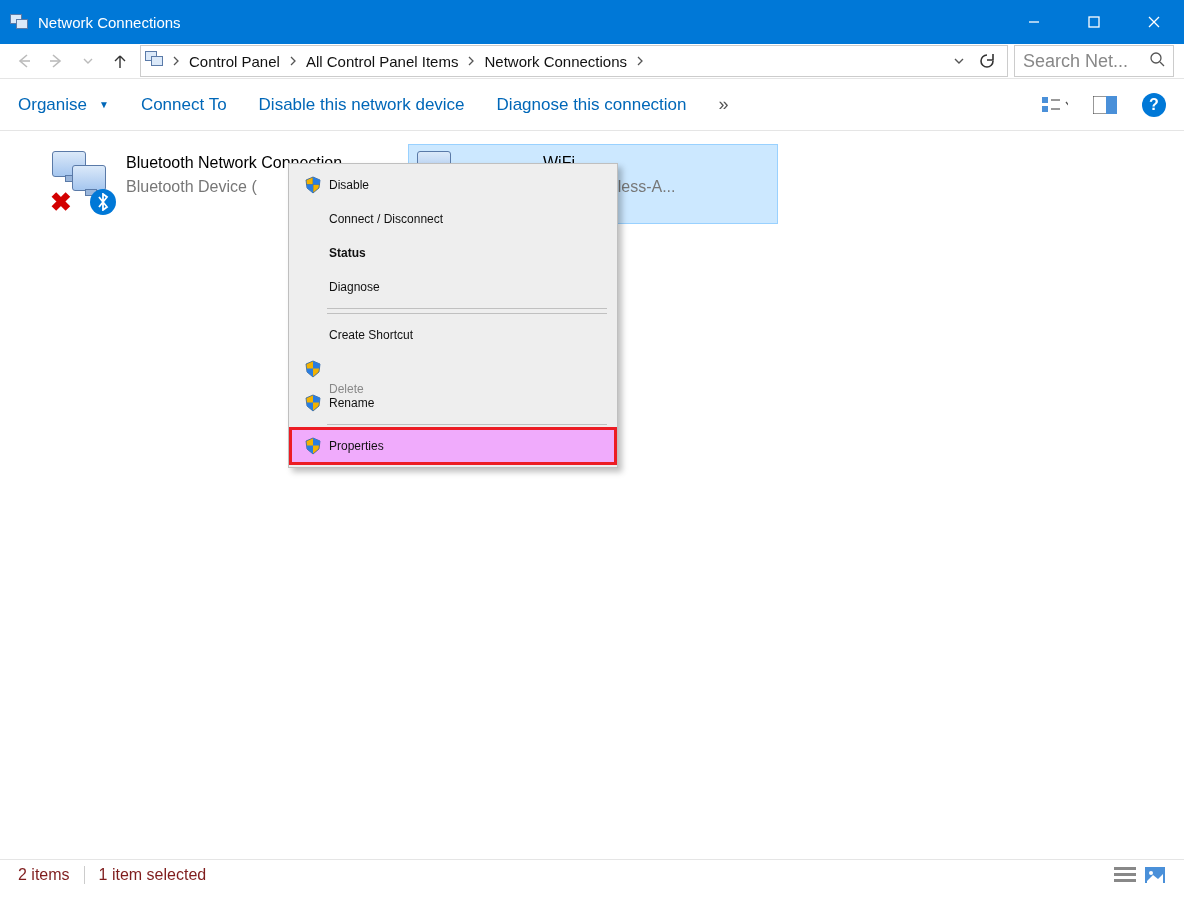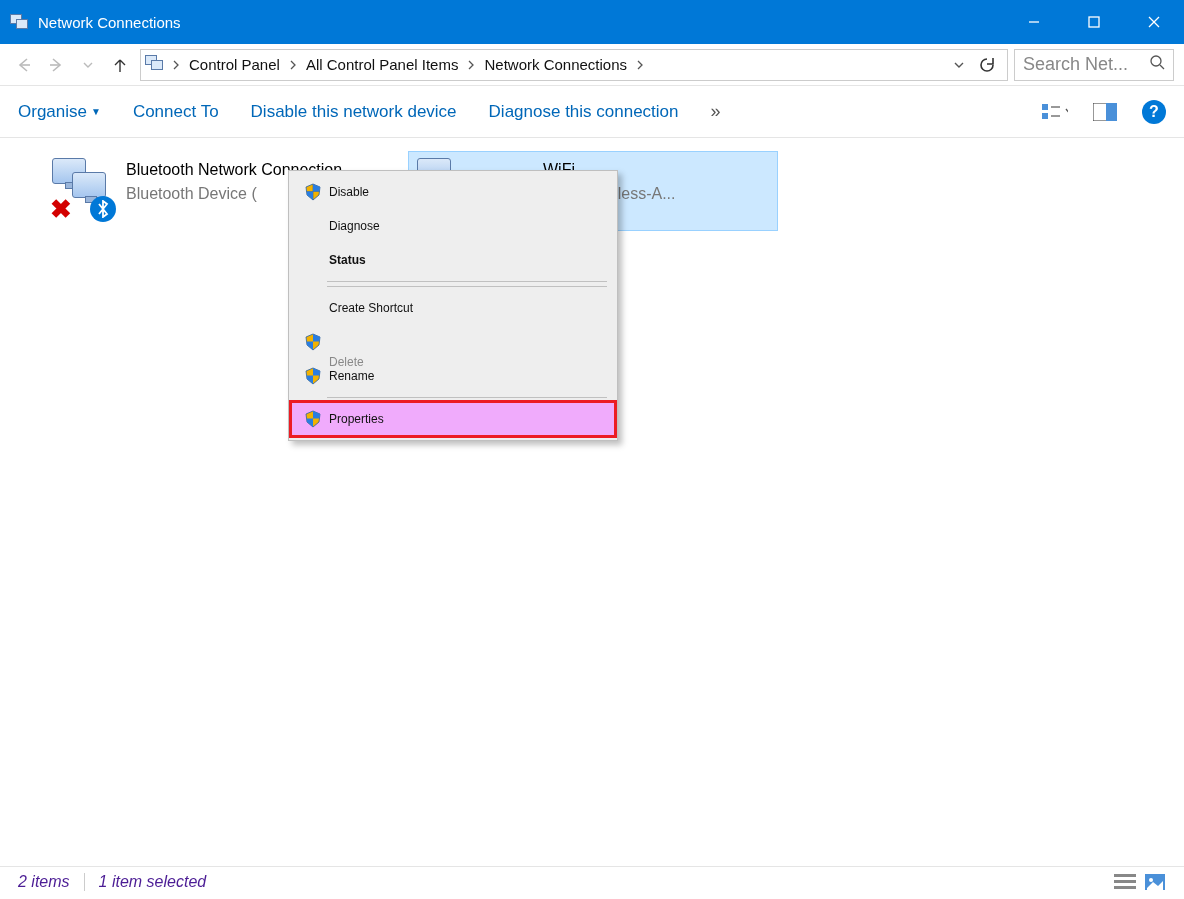--- a/index.html
+++ b/index.html
@@ -7,34 +7,34 @@
   
   
   .titlebar { height: 44px; background: #0078d7; color: #fff; display: flex; align-items: center; padding-left: 10px; }
   .titlebar .icon { width: 20px; height: 20px; margin-right: 8px; position: relative; }
   .titlebar .title { font-size: 15px; }
   .win-controls { margin-left: auto; display: flex; height: 100%; }
   .win-controls div { width: 60px; display: flex; align-items: center; justify-content: center; cursor: pointer; }
   .win-controls svg { stroke: #fff; }
   
   
-  .navbar { height: 42px; background: #fff; display: flex; align-items: center; padding: 0 10px; border-bottom: 1px solid #e5e5e5; gap: 4px; }
+  .navbar { height: 35px; background: #fff; display: flex; align-items: center; padding: 0 10px; border-bottom: 1px solid #e5e5e5; gap: 4px; }
   .nav-btn { width: 28px; height: 28px; display:flex; align-items:center; justify-content:center; color:#777;}
   .nav-up { color:#222; }
   .addressbar { flex:1; height: 32px; border:1px solid #ccc; display:flex; align-items:center; padding: 0 4px; margin: 0 2px; overflow:hidden; }
   .addr-icon { width:24px; height:20px; position:relative; }
   .addr-segment { padding: 0 6px; color:#111; font-size:15px; white-space:nowrap; }
   .chevron-r { width:14px; display:flex; align-items:center; justify-content:center; color:#555;}
   .addr-ctl { margin-left:auto; display:flex; align-items:center; gap:2px; color:#555; padding:0 6px; }
   .searchbox { width:160px; height:32px; border:1px solid #ccc; display:flex; align-items:center; padding:0 8px; color:#888; font-size:18px; }
   .searchbox .mag { margin-left:auto; color:#555; }
 
   
   .cmdbar { height:52px; display:flex; align-items:center; padding:0 18px; gap:32px; border-bottom:1px solid #e5e5e5; }
-  .cmd { color:#0067b8; font-size:17px; display:flex; align-items:center; gap:4px; }
+  .cmd { color:#0067b8; font-size:17px; display:flex; align-items:center; gap:12px; }
   .cmd .drop { font-size:10px; color:#0067b8; }
   .cmd-overflow { color:#555; font-size:18px; }
   .cmd-right { margin-left:auto; display:flex; align-items:center; gap:24px; }
   .cmd-right .iconbtn { width:26px; height:22px; display:flex; align-items:center; justify-content:center; color:#333; }
   .help-circle { width:24px; height:24px; border-radius:50%; background:#0078d7; color:#fff; font-weight:bold; display:flex; align-items:center; justify-content:center; font-size:16px;}
 
   
   .content { position:relative; height: calc(100% - 44px - 45px - 52px - 30px); background:#fff; }
   
   .conn-item { position:absolute; display:flex; align-items:flex-start; padding:4px 8px 4px 4px; width:370px; }
@@ -49,21 +49,21 @@
   .ctxmenu { position:absolute; left:288px; top:173px; width:330px; background:#eeeeee; border:1px solid #bfbfbf; box-shadow: 4px 4px 6px rgba(0,0,0,0.25); padding:4px 2px; }
   .ctxitem { display:flex; align-items:center; height:34px; padding: 0 8px; font-size:12px; }
   .ctxitem .shield { width:28px; display:flex; justify-content:center; }
   .ctxitem .label { padding-left:2px; color:#111; }
   .ctxitem.disabled .label { color:#888;margin-top:40px; }
   .ctxitem.default .label { font-weight:bold; }
   .ctxsep { height:1px; background:#c0c0c0; margin:4px 8px 4px 36px; }
   .ctxitem.highlighted { background:#f0abfc; outline:3px solid #ec1c24; outline-offset:-1px;}
   
   
-  .statusbar { height:30px; border-top:1px solid #e5e5e5; display:flex; align-items:center; padding:0 18px; font-size:16px; color:#4c1d95;font-style:italic;}
+  .statusbar { height:30px; border-top:1px solid #e5e5e5; display:flex; align-items:center; padding:0 18px; font-size:16px; color:#7f1d1d;}
   .statusbar .sep { width:1px; height:18px; background:#ccc; margin:0 14px; }
   .view-toggles { margin-left:auto; display:flex; gap:8px; }
   .view-toggles div { width:22px; height:18px; }
 
   
   .neticon-monitor { position:absolute; width:34px; height:26px; background:linear-gradient(#dbe9f9,#a5c6ef); border:1px solid #5a7aa8; border-radius:3px; }
   .neticon-monitor::after{content:""; position:absolute; bottom:-6px; left:12px; width:10px; height:5px; background:#9ab6db; border:1px solid #5a7aa8;}
   .bt-bubble{position:absolute; width:26px; height:26px; border-radius:50%; background:#0078d7; display:flex; align-items:center; justify-content:center; color:#fff; font-weight:bold; font-size:18px;}
   .x-bubble{position:absolute; width:22px; height:22px; color:#d30000; font-weight:bold; font-size:26px; display:flex; align-items:center; justify-content:center;}
   .wifi-bars{position:absolute; width:22px; height:18px; display:flex; align-items:flex-end; gap:2px;}
@@ -255,25 +255,29 @@
             <path d="M9 1 L16 4 L15 12 L9 17 L3 12 L2 4 Z" fill="#f3b200" stroke="#2a5fa0" stroke-width="0.8"></path>
             <path d="M9 1 L9 17 M2.5 8.5 L15.5 8.5" stroke="#2a5fa0" stroke-width="0.6"></path>
             <path d="M9 1 L16 4 L15.3 8.5 L9 8.5 Z" fill="#2a7de1"></path>
             <path d="M9 17 L3 12 L2.7 8.5 L9 8.5 Z" fill="#2a7de1"></path>
           </svg>
         </div>
       <div class="label">Disable</div>
     </div>
     <div class="ctxitem">
       <div class="shield"></div>
-      <div class="label">Diagnose</div>
+      <div class="label">Connect / Disconnect</div>
     </div>
     <div class="ctxitem default">
       <div class="shield"></div>
       <div class="label">Status</div>
+    </div>
+    <div class="ctxitem">
+      <div class="shield"></div>
+      <div class="label">Diagnose</div>
     </div>
     <div class="ctxsep"></div>
     <div class="ctxsep"></div>
     <div class="ctxitem">
       <div class="shield"></div>
       <div class="label">Create Shortcut</div>
     </div>
     <div class="ctxitem disabled">
       <div class="shield">
           <svg width="18" height="18">

